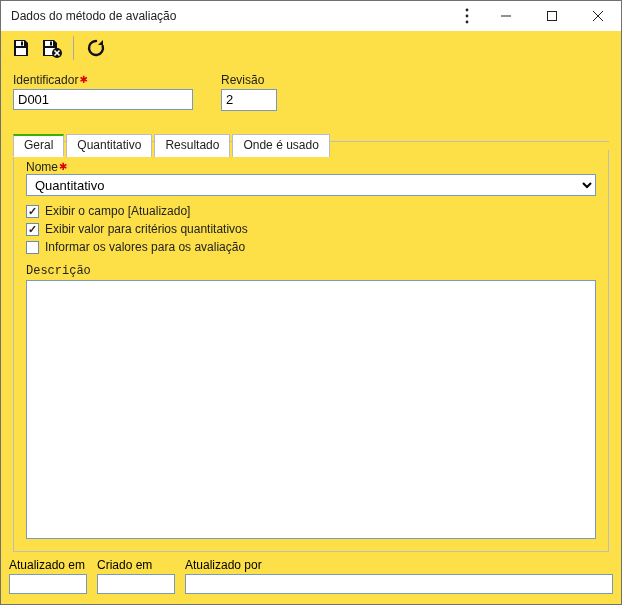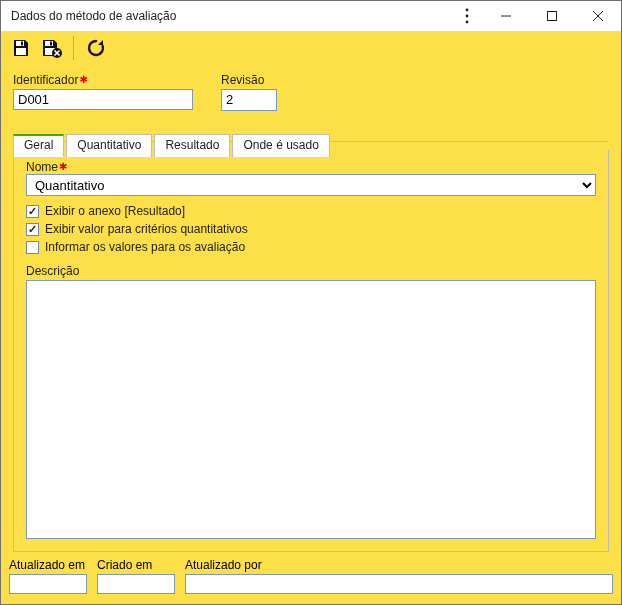--- a/index.html
+++ b/index.html
@@ -66,21 +66,21 @@
   .checks { display: flex; margin-top: 8px; gap: 40px; }
   .check-col { display: flex; flex-direction: column; gap: 4px; }
   .check-row { display: flex; align-items: center; gap: 6px; font-size: 12px; }
   .chk {
     width: 13px; height: 13px; border: 1px solid #6f8ab0; display: inline-flex;
     align-items: center; justify-content: center; background: #fff;
   }
   .chk.checked::after {
     content: "✓"; font-size: 11px; line-height: 11px; color: #2a2a2a; font-weight: bold;
   }
-  .desc-label { margin-top: 10px; }
+  .desc-label { margin-top: 10px; font-family: Liberation Mono, monospace; }
   textarea.desc {
     flex: 1; resize: none; width: 100%; margin-top: 2px;
   }
   .footer {
     display: flex; gap: 10px; padding: 6px 8px 10px 8px; font-size: 12px;
   }
   .footer .field-col input { height: 20px; }
 </style>
 </head>
 <body>
@@ -166,21 +166,21 @@
     <div class="tabs-wrap">
       <label><span>Nome</span><span class="req">✱</span></label>
       <select class="tabpanel-select">
         <option>Quantitativo</option>
       </select>
 
       <div class="checks">
         <div class="check-col">
           <div class="check-row">
               <span class="chk checked"></span>
-              <span>Exibir o anexo [Resultado]</span>
+              <span>Exibir o campo [Atualizado]</span>
             </div>
           <div class="check-row">
               <span class="chk checked"></span>
               <span>Exibir valor para critérios quantitativos</span>
             </div>
           <div class="check-row">
               <span class="chk"></span>
               <span>Informar os valores para os avaliação</span>
             </div>
         </div>

